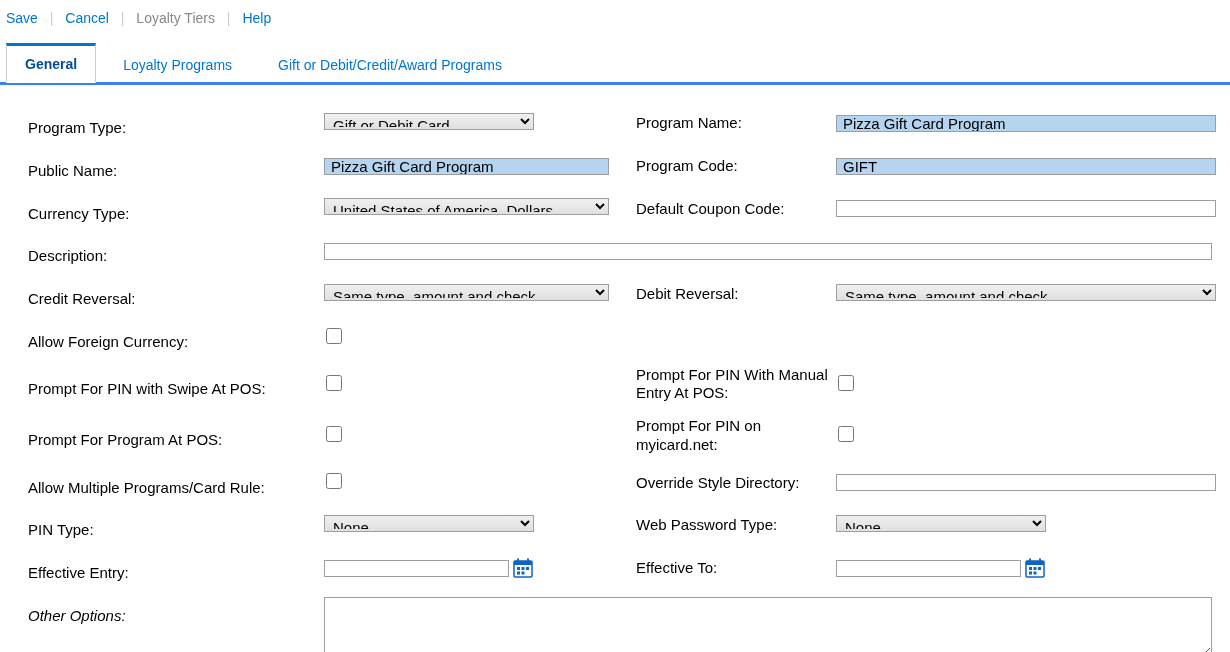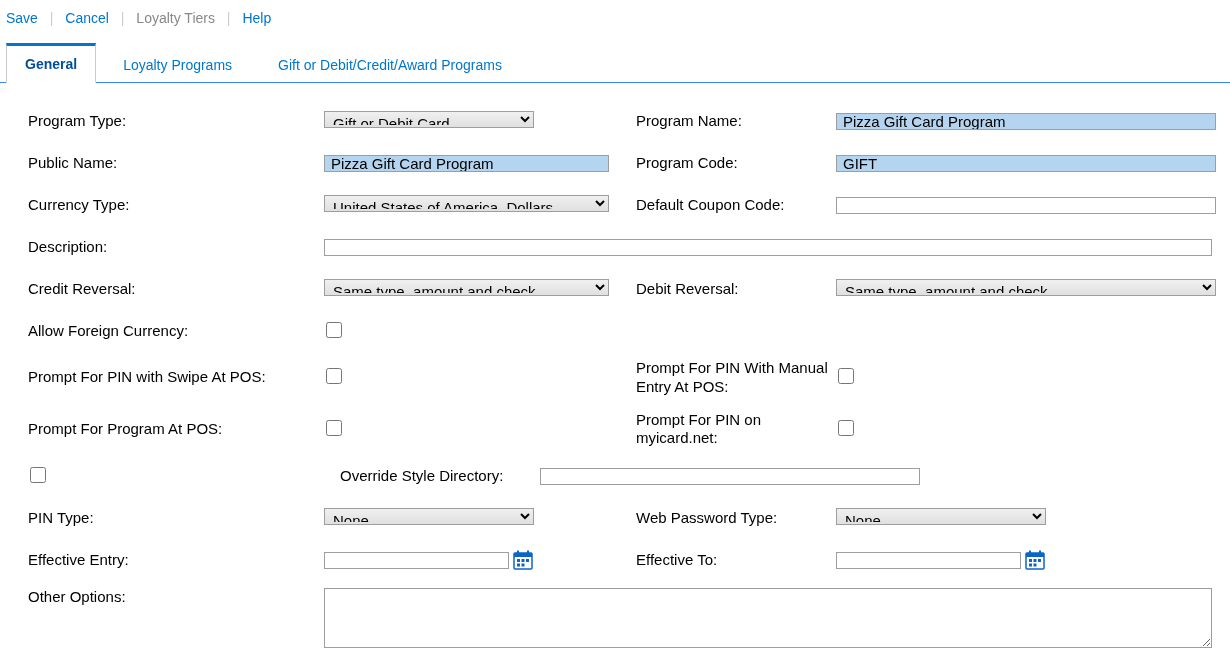--- a/index.html
+++ b/index.html
@@ -12,21 +12,21 @@
     .toolbar .tlink {
       color: #0077cc;
       cursor: pointer;
       padding: 0 8px;
     }
     .toolbar .tlink.first { padding-left: 0; }
     .toolbar .tlink.disabled { color: #888; cursor: default; }
     .toolbar .sep { color: #ccc; }
     
     .tabbar {
-      border-bottom: 1px solid #3b82f6;
+      border-bottom: 3px solid #3b82f6;
       padding: 0 6px;
       display: flex;
       align-items: flex-end;
       margin-top: 8px;
     }
     .tab {
       padding: 10px 18px 10px 18px;
       color: #0077cc;
       cursor: pointer;
       font-weight: bold;
@@ -45,21 +45,21 @@
     }
     .tab.plain { font-weight: normal; text-align: center; }
     
     .form-area { padding: 24px 10px 10px 28px; }
     .row {
       display: flex;
       align-items: center;
       margin-bottom: 14px;
       min-height: 28px;
     }
-    .cell-l1 { width: 296px; flex-shrink: 0; }
+    .cell-l1 { width: 296px; flex-shrink: 0; margin-top: 10px; }
     .cell-c1 { width: 290px; flex-shrink: 0; }
     .gap    { width: 22px;  flex-shrink: 0; }
     .cell-l2 { width: 200px; flex-shrink: 0; }
     .cell-c2 { width: 380px; flex-shrink: 0; }
     
     .row .lbl { font-size: 15px; color:#000; line-height: 1.25; }
     
     select.fld, input[type=text].fld, textarea.fld {
       font-family: inherit;
       font-size: 15px;
@@ -85,21 +85,21 @@
     }
     
     .datewrap { display: inline-flex; align-items: center; }
     .cal-icon {
       width: 20px; height: 20px; margin-left: 4px; cursor: pointer;
     }
     .cal-icon svg { display: block; }
     
     textarea.fld { height: 60px; resize: both; }
     .row.bigrow { align-items: flex-start; }
-    .row.bigrow .lbl { padding-top: 6px; }
+    .row.bigrow .lbl { padding-top: 6px; font-style: italic; }
     .mergecells { width: 892px; }
   </style>
 </head>
 <body>
 
 <div class="toolbar">
   <span class="tlink first">Save</span>
   <span class="sep">|</span>
   <span class="tlink">Cancel</span>
   <span class="sep">|</span>
@@ -194,20 +194,21 @@
 
   <div class="row">
     <div class="cell-l1"><span class="lbl">Prompt For Program At POS:</span></div>
     <div class="cell-c1"><input type="checkbox" class="cb" style=""></div>
     <div class="gap"></div>
     <div class="cell-l2"><span class="lbl">Prompt For PIN on myicard.net:</span></div>
     <div class="cell-c2"><input type="checkbox" class="cb" style=""></div>
   </div>
 
   <div class="row">
+    <div class="cell-l1"><span class="lbl">Allow Multiple Programs/Card Rule:</span></div>
     <div class="cell-c1"><input type="checkbox" class="cb" style=""></div>
     <div class="gap"></div>
     <div class="cell-l2"><span class="lbl">Override Style Directory:</span></div>
     <div class="cell-c2"><input type="text" class="fld w-txtbig" value="" style=""></div>
   </div>
 
   <div class="row">
     <div class="cell-l1"><span class="lbl">PIN Type:</span></div>
     <div class="cell-c1">
       <select class="fld w-sel"><option>None</option></select>

